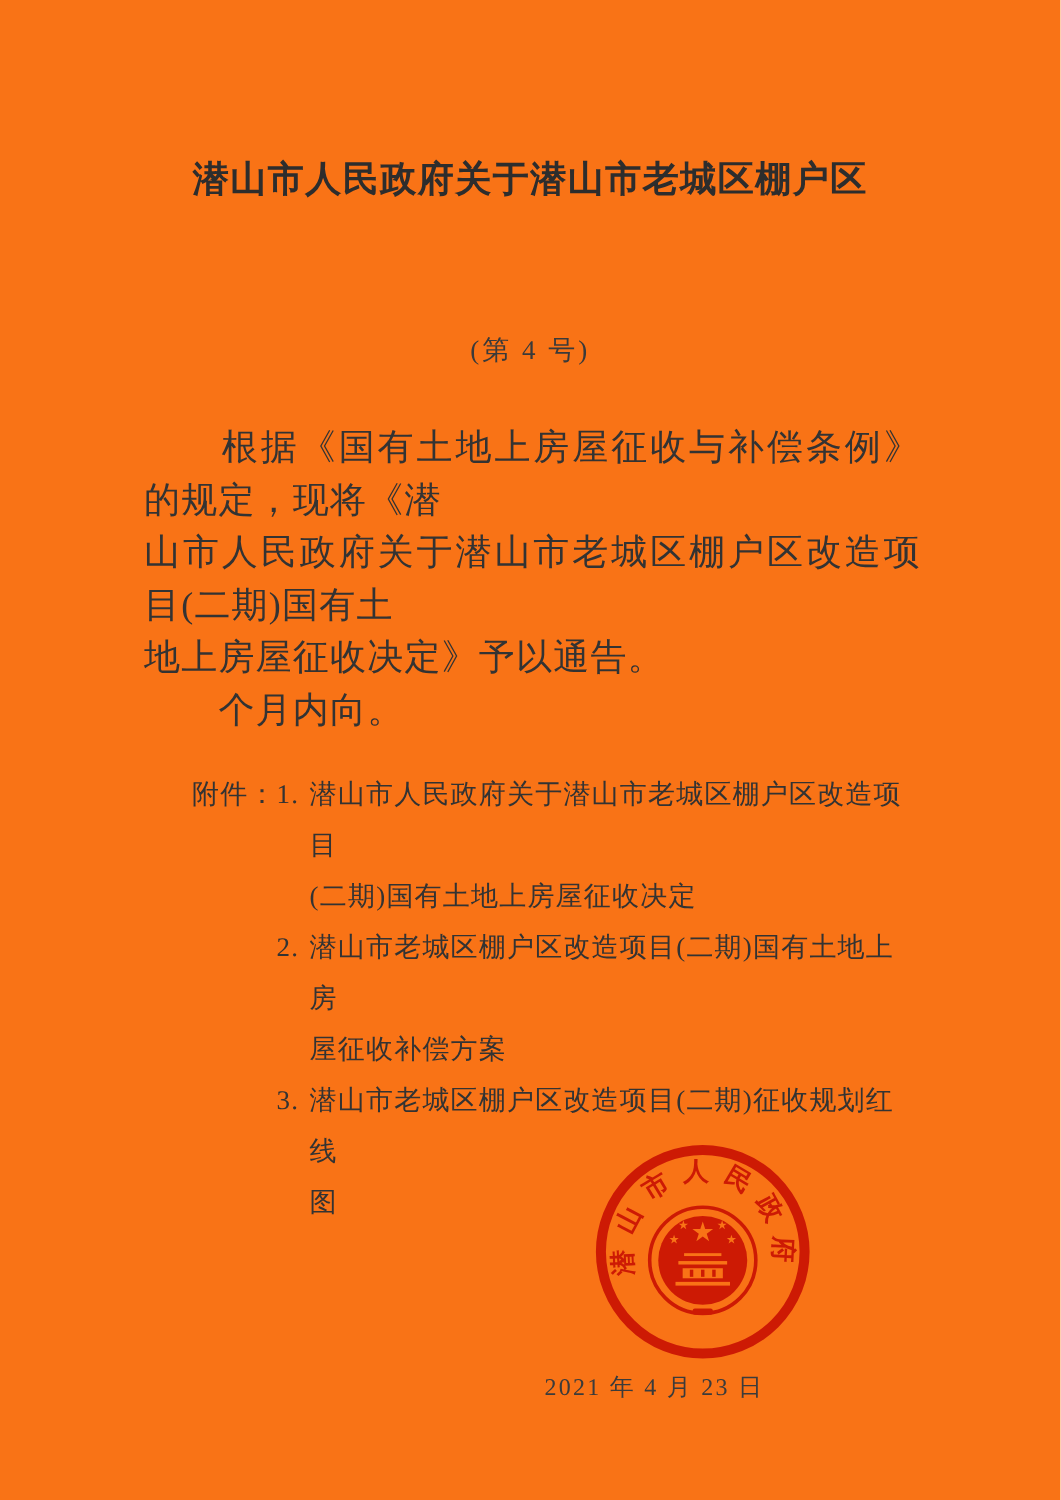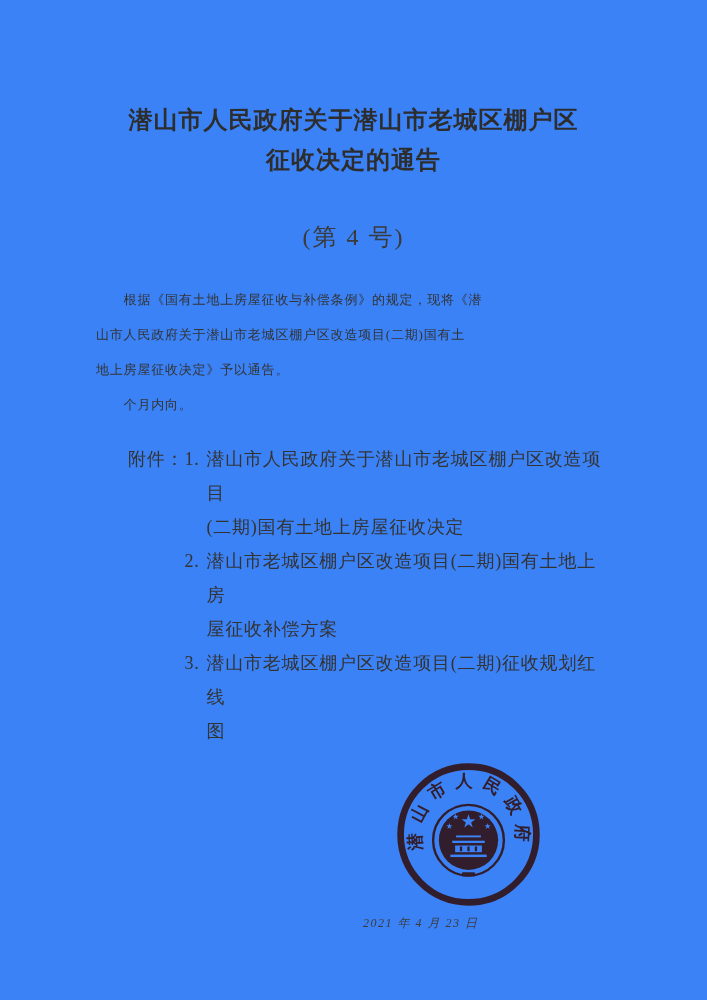--- a/index.html
+++ b/index.html
@@ -1,21 +1,21 @@
 <!DOCTYPE html>
 <html><head>
 <meta charset="utf-8">
 <style>
   * { margin: 0; padding: 0; box-sizing: border-box; }
   html, body { background: #ffffff; }
   .page {
     position: relative;
     width: 707px;
     height: 1000px;
-    background: #3b82f6;
+    background: #f97316;
     overflow: hidden;
     font-family: "Liberation Serif", serif;
     color: #333333;
   }
   .title-block {
     position: absolute;
     top: 100px;
     left: 0;
     right: 0;
     text-align: center;
@@ -25,32 +25,32 @@
     line-height: 40px;
     letter-spacing: 1px;
     color: #2d2d2d;
   }
   .doc-number {
     position: absolute;
     top: 221px;
     left: 0;
     right: 0;
     text-align: center;
-    font-size: 24px;
+    font-size: 18px;
     letter-spacing: 2px;
     color: #3a3a3a;
   }
   .content {
     position: absolute;
     left: 96px;
     top: 282px;
     width: 518px;
   }
   .para {
-    font-size: 13px;
+    font-size: 24px;
     line-height: 35px;
     letter-spacing: 0.8px;
     color: #333333;
     white-space: pre-wrap;
     text-align: justify;
   }
   .attachments {
     margin-top: 20px;
     margin-left: 32px;
     display: flex;
@@ -61,26 +61,25 @@
   }
   .attach-label { flex: none; white-space: nowrap; }
   .attach-items { display: flex; flex-direction: column; }
   .attach-item { display: flex; }
   .attach-num { flex: none; width: 22px; }
   .attach-text { white-space: pre-wrap; font-family: Liberation Serif, serif; }
   .date-line {
     position: absolute;
     left: 363px;
     top: 915px;
-    font-size: 12px;
+    font-size: 16px;
     letter-spacing: 1.5px;
     color: #3b3b3b;
     z-index: 1;
     white-space: nowrap;
-    font-style: italic;
   }
   .seal {
     position: absolute;
     left: 392px;
     top: 758px;
     width: 153px;
     height: 153px;
     z-index: 2;
     mix-blend-mode: multiply;
     opacity: 0.93;
@@ -90,21 +89,20 @@
     font-weight: 700;
   }
 </style>
 </head>
 <body>
 
 <div class="page">
 
   <div class="title-block">
     <div>潜山市人民政府关于潜山市老城区棚户区</div>
-    <div>征收决定的通告</div>
   </div>
 
   <div class="doc-number">(第 4 号)</div>
 
   <div class="content">
     <p class="para">　　根据《国有土地上房屋征收与补偿条例》的规定，现将《潜
 山市人民政府关于潜山市老城区棚户区改造项目(二期)国有土
 地上房屋征收决定》予以通告。</p>
     <p class="para">　　个月内向。</p>
 

